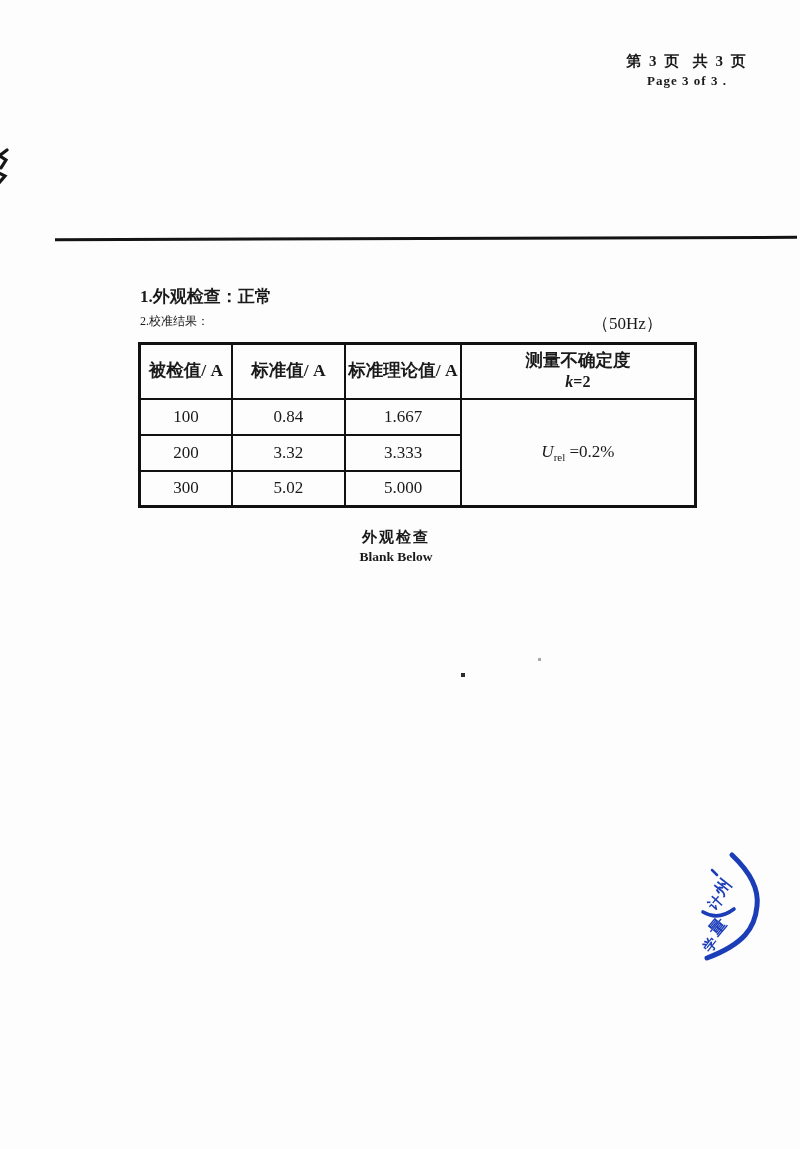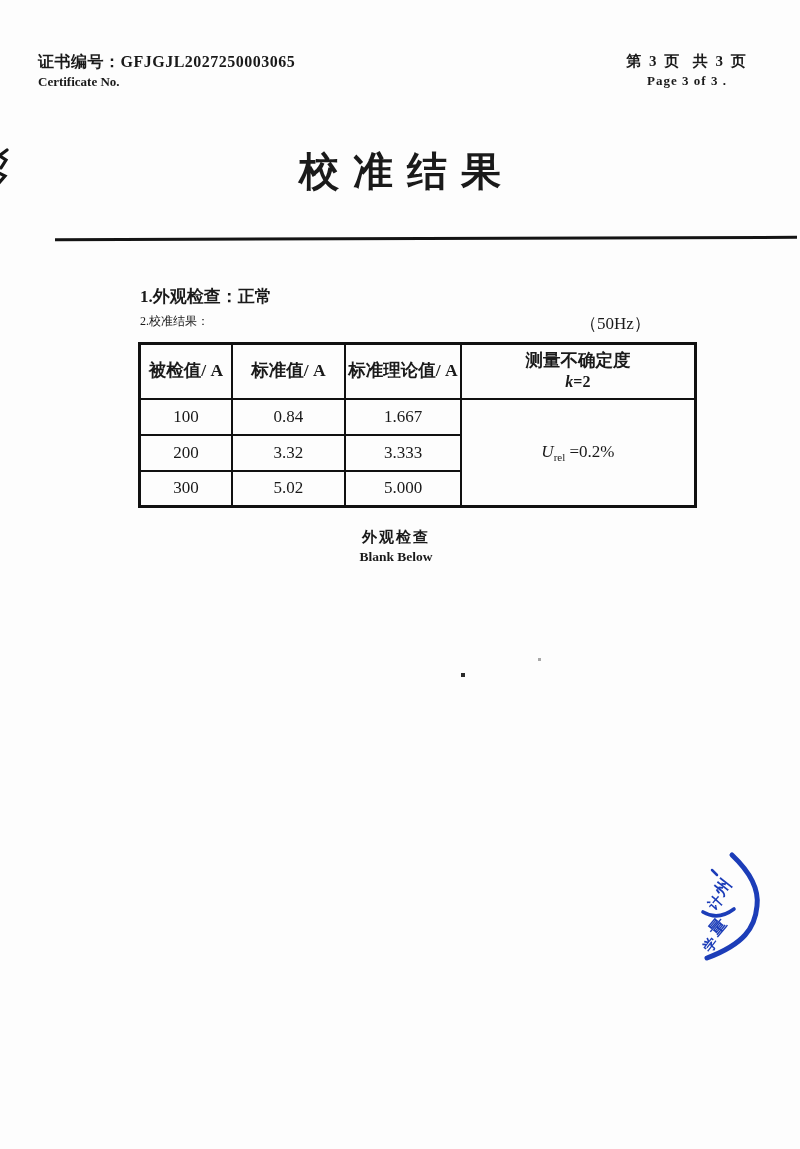--- a/index.html
+++ b/index.html
@@ -20,21 +20,21 @@
   
   .title-cn { position:absolute; top:144px; left:0; width:100%; text-align:center;
               font-size:40px; font-weight:bold; letter-spacing:14px; text-indent:14px; }
   .title-en { position:absolute; top:201px; left:0; width:100%; text-align:center;
               font-size:15px; font-weight:bold; }
   .rule { position:absolute; left:55px; top:237px; width:742px; height:3px;
           background:#141414; transform:rotate(-0.18deg); }
   
   .item-1 { position:absolute; left:140px; top:285px; font-size:17px; font-weight:bold; }
   .item-2 { position:absolute; left:140px; top:313px; font-size:12px; font-weight:normal; }
-  .freq   { position:absolute; left:580px; top:312px; font-size:17px; }
+  .freq   { position:absolute; left:592px; top:312px; font-size:17px; }
   
   table.cal { position:absolute; left:138px; top:342px; width:559px;
               border-collapse:collapse; table-layout:fixed;
               border:3px solid #111; }
   table.cal td { border:2px solid #111; text-align:center; vertical-align:middle;
                  font-size:17px; padding:0; }
   table.cal tr.hdr td { height:55px; font-weight:bold; font-size:17.5px; line-height:1.25; }
   table.cal tr.data td { height:36px; }
   .k-line { font-weight:bold; font-size:16px; }
   .k-sym, .u-sym { font-style:italic; font-family:"Liberation Serif", serif; }
@@ -50,33 +50,26 @@
   .speck-a { position:absolute; left:461px; top:673px; width:4px; height:4px; background:#2a2a2a; }
   .speck-b { position:absolute; left:538px; top:658px; width:3px; height:3px; background:#a8a8a8; }
   
   .stamp { position:absolute; left:686px; top:848px; width:84px; height:122px; }
 </style>
 </head>
 <body>
 
 <div class="page">
 
-  <div class="cert-block">
-    <div class="cert-line">
-      <span>证书编号：</span><span class="num">GFJGJL2027250003065</span>
-    </div>
-    <div class="cert-en">Certificate No.</div>
-  </div>
 
   <div class="page-block">
     <div class="page-cn">第 3 页  共 3 页</div>
     <div class="page-en">Page 3  of  3  .</div>
   </div>
 
-  <div class="title-cn">校准结果</div>
   <div class="rule"></div>
 
   <div class="item-1">1.外观检查：正常</div>
   <div class="item-2">2.校准结果：</div>
   <div class="freq">（50Hz）</div>
 
   <table class="cal">
     <colgroup>
       <col style="width:16.6%">
         <col style="width:20.4%">

